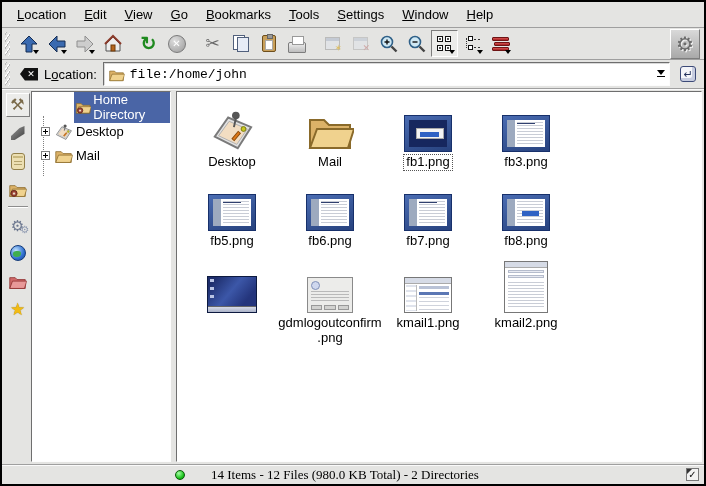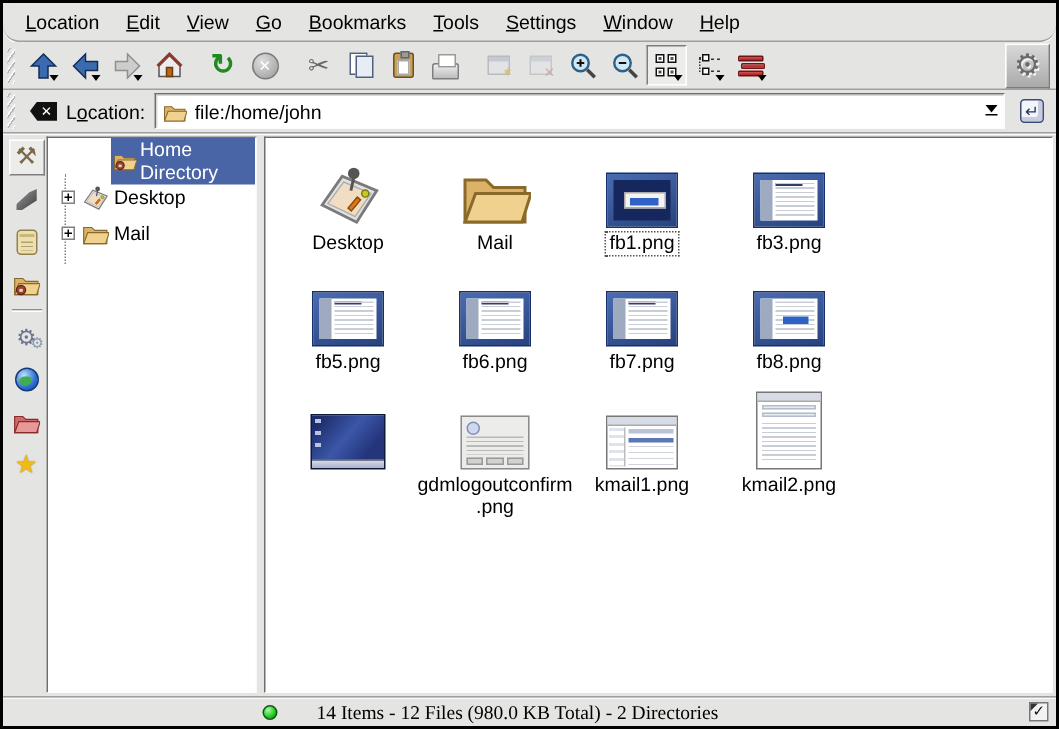--- a/index.html
+++ b/index.html
@@ -9,21 +9,21 @@
     border:2px solid #000;
     background:#e4e4e2;
     display:flex; flex-direction:column;
     font-family:"Liberation Sans", sans-serif;
     font-size:13px; color:#000;
     position:relative; overflow:hidden;
   }
 
   
   .menubar { height:26px; display:flex; align-items:center; padding:0 6px;
-             border-bottom:1px solid #9f9f9f; box-shadow:0 1px 0 #fafafa; background:#e4e4e2;border-radius:11px; }
+             border-bottom:1px solid #9f9f9f; box-shadow:0 1px 0 #fafafa; background:#e4e4e2; }
   .menu-item { display:inline-block; padding:3px 9px 4px; cursor:default; }
   .menu-item::first-letter { text-decoration:underline; }
 
   
   .toolbar { height:32px; display:flex; align-items:center; gap:1px; padding:0 4px 0 2px;
              border-bottom:1px solid #9f9f9f; box-shadow:0 1px 0 #fafafa; background:#e4e4e2; }
   .grip { width:5px; height:24px; margin:0 4px 0 1px; border-radius:2px;
           background:repeating-linear-gradient(125deg,#fdfdfd 0 1px,#b5b5b5 1px 2px,#e4e4e2 2px 4px); }
   .tb-btn { width:27px; height:27px; display:flex; align-items:center; justify-content:center;
             position:relative; border:1px solid transparent; }
@@ -82,21 +82,21 @@
   
   .locbar { height:29px; display:flex; align-items:center; gap:6px; padding:0 4px 0 2px;
             border-bottom:1px solid #9f9f9f; box-shadow:0 1px 0 #fafafa; background:#e4e4e2; }
   .ic-clear { width:18px; height:13px; background:#111; color:#fff; font-size:9px; line-height:13px;
               text-align:center; padding-left:4px;
               clip-path:polygon(27% 0,100% 0,100% 100%,27% 100%,0 50%); }
   .loc-label { white-space:nowrap; }
   .loc-label .accel { text-decoration:underline; }
   .combo { flex:1; height:24px; background:#fff; display:flex; align-items:center; gap:5px;
            padding:0 0 0 4px; border:1px solid #6e6e6e; border-bottom-color:#fcfcfc;
-           border-right-color:#fcfcfc; box-shadow:inset 1px 1px 0 rgba(0,0,0,.15); }
+           border-right-color:#fcfcfc; box-shadow:inset 1px 1px 0 rgba(0,0,0,.15);font-family:Liberation Mono, monospace; }
   .combo-text { flex:1; }
   .combo-arrow { width:17px; height:22px; display:flex; flex-direction:column; align-items:center;
                  justify-content:center; gap:1px; }
   .combo-arrow::before { content:""; border-left:4px solid transparent; border-right:4px solid transparent;
                          border-top:5px solid #000; }
   .combo-arrow::after { content:""; width:8px; height:2px; border-top:1px solid #000; }
   .ic-go { width:16px; height:16px; border:1px solid #3c4a78; border-radius:3px;
            box-shadow:inset -3px -3px 0 #c7cde0; display:flex; align-items:center; justify-content:center;
            font-size:11px; color:#24335e; background:#f4f5f9; }
 

